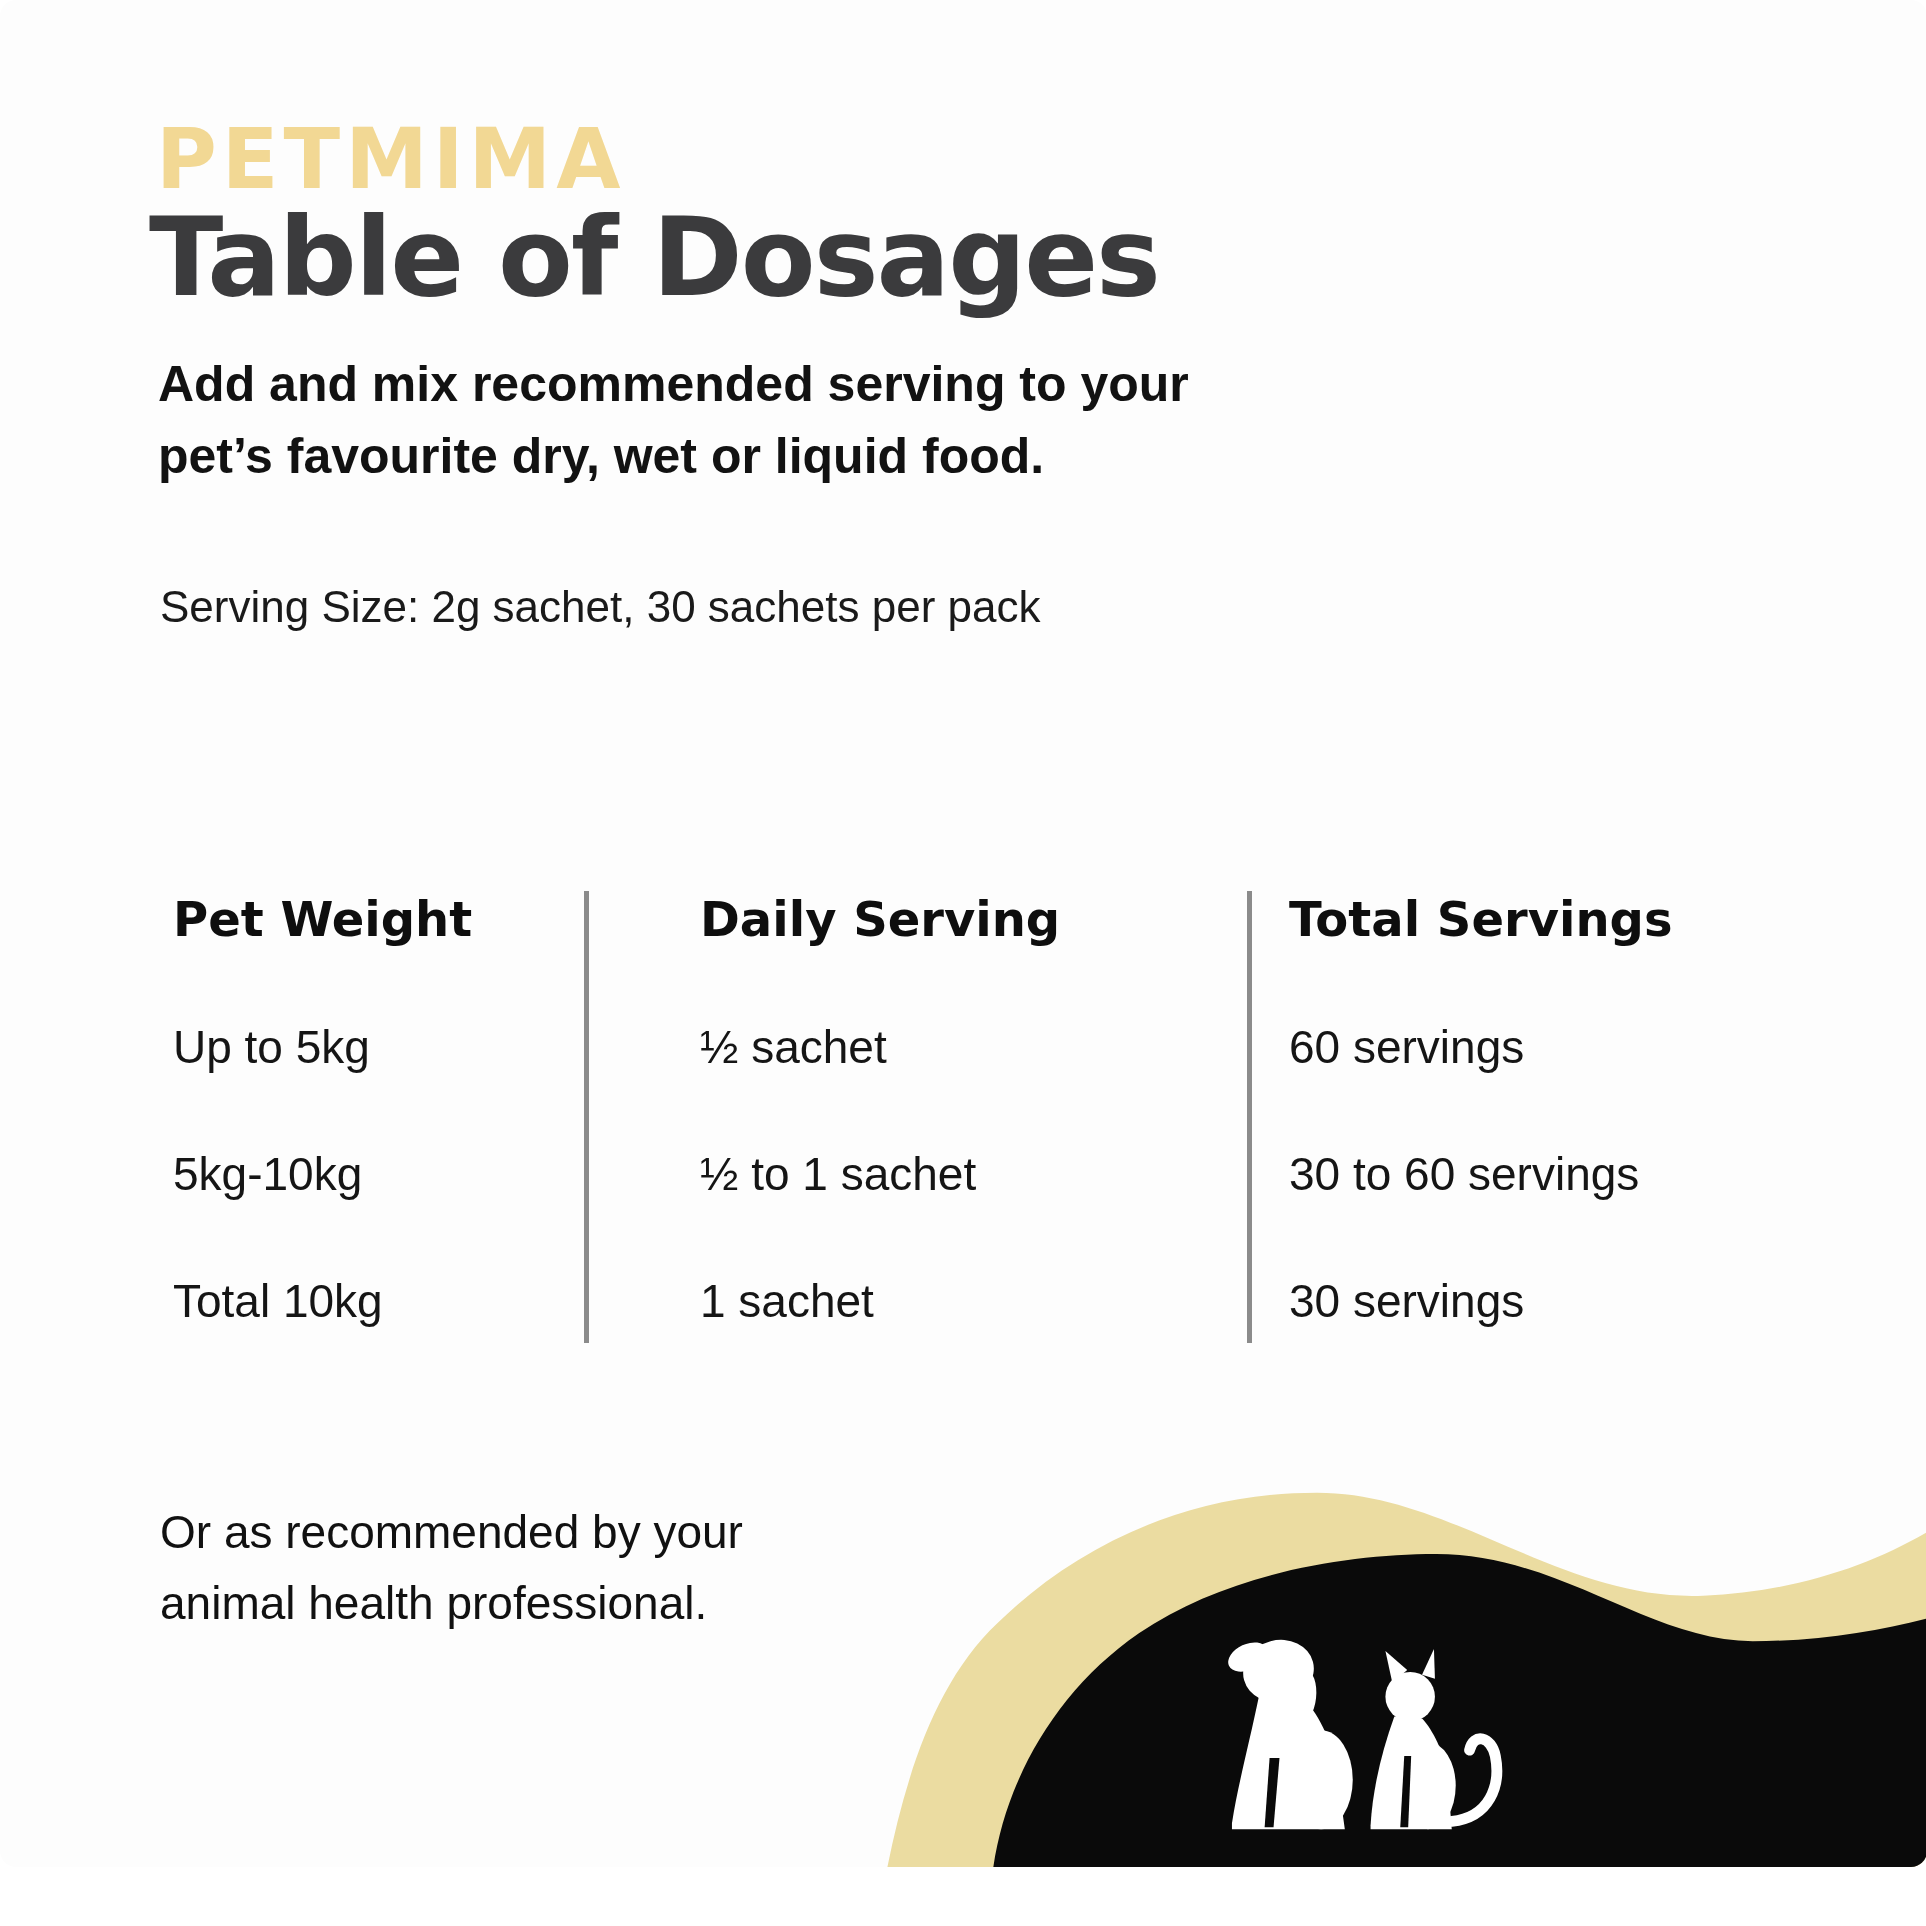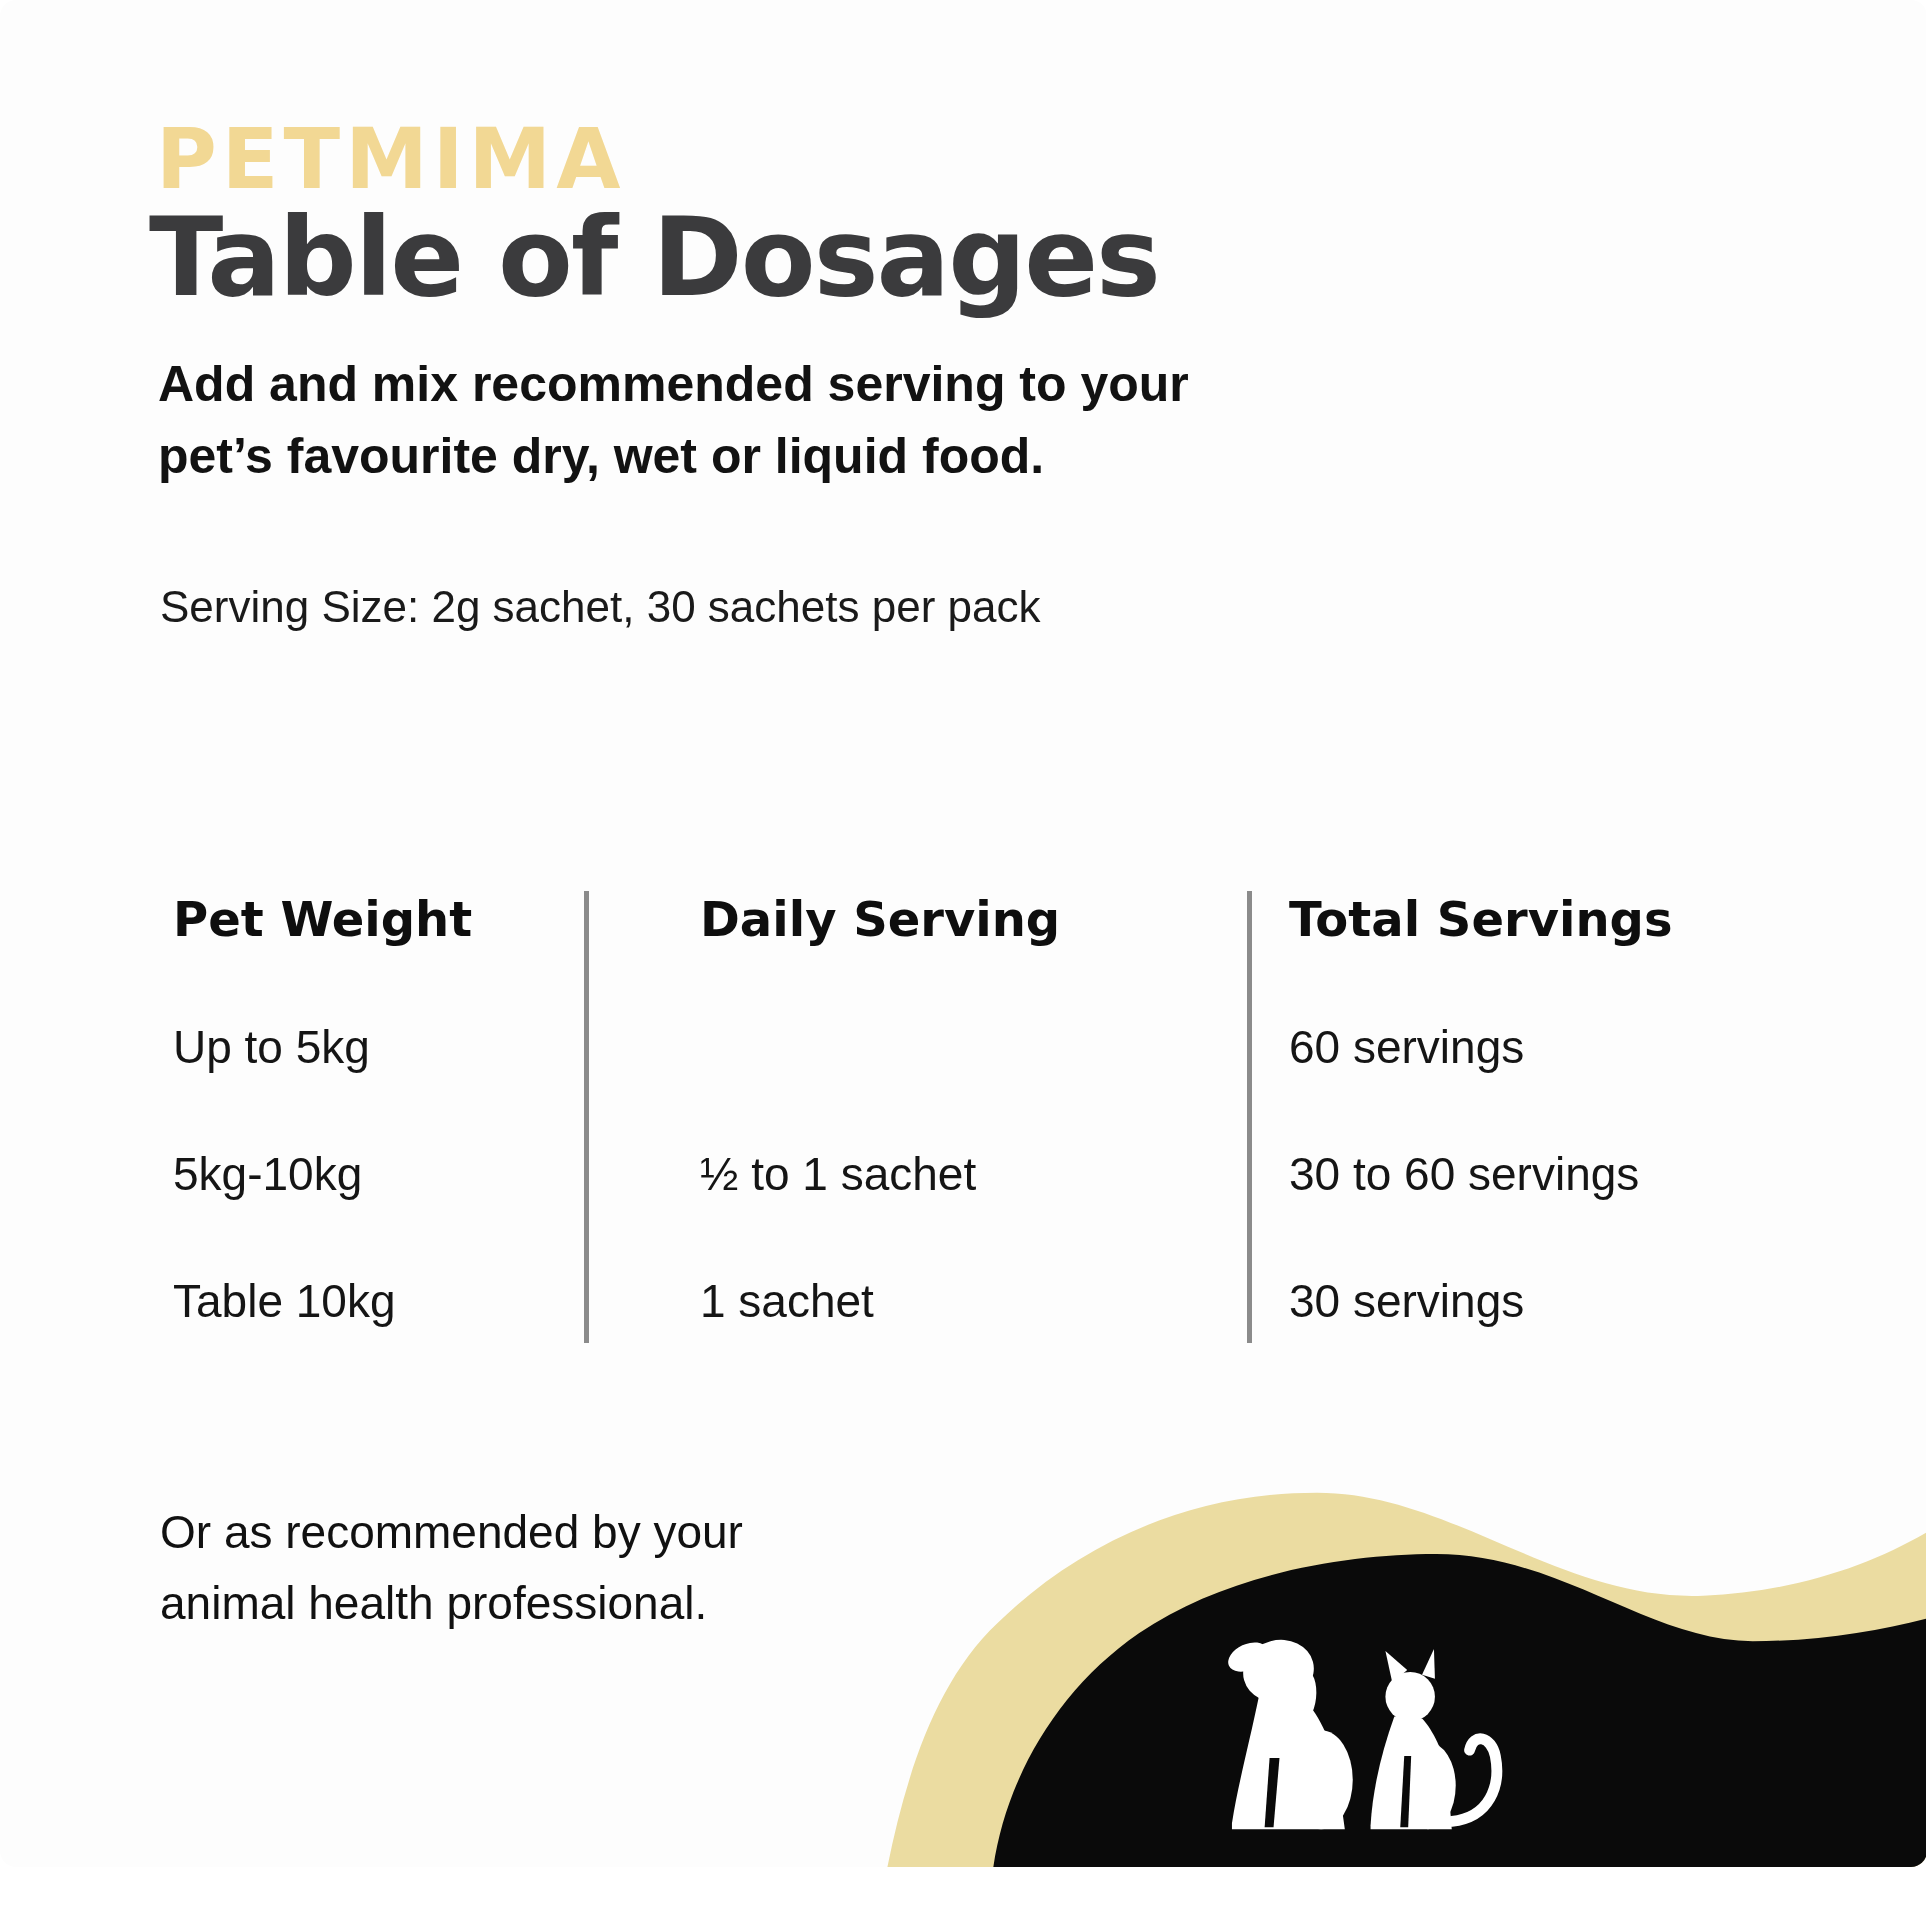--- a/index.html
+++ b/index.html
@@ -126,27 +126,28 @@
 
   <div class="dosage-table">
     <div class="th col-1 thead">Pet Weight</div>
     <div class="th col-2 thead">Daily Serving</div>
     <div class="th col-3 thead">Total Servings</div>
 
     <div class="divider divider-1"></div>
     <div class="divider divider-2"></div>
 
     <div class="td col-1 trow-1">Up to 5kg</div>
+    <div class="td col-2 trow-1">½ sachet</div>
     <div class="td col-3 trow-1">60 servings</div>
 
     <div class="td col-1 trow-2">5kg-10kg</div>
     <div class="td col-2 trow-2">½ to 1 sachet</div>
     <div class="td col-3 trow-2">30 to 60 servings</div>
 
-    <div class="td col-1 trow-3">Table 10kg</div>
+    <div class="td col-1 trow-3">Total 10kg</div>
     <div class="td col-2 trow-3">1 sachet</div>
     <div class="td col-3 trow-3">30 servings</div>
   </div>
 
   <p class="footnote">
     <span>Or as recommended by your</span><br>
     <span>animal health professional.</span>
   </p>
 
   <svg class="decoration" viewBox="0 0 1110 418" xmlns="http://www.w3.org/2000/svg" aria-hidden="true">

